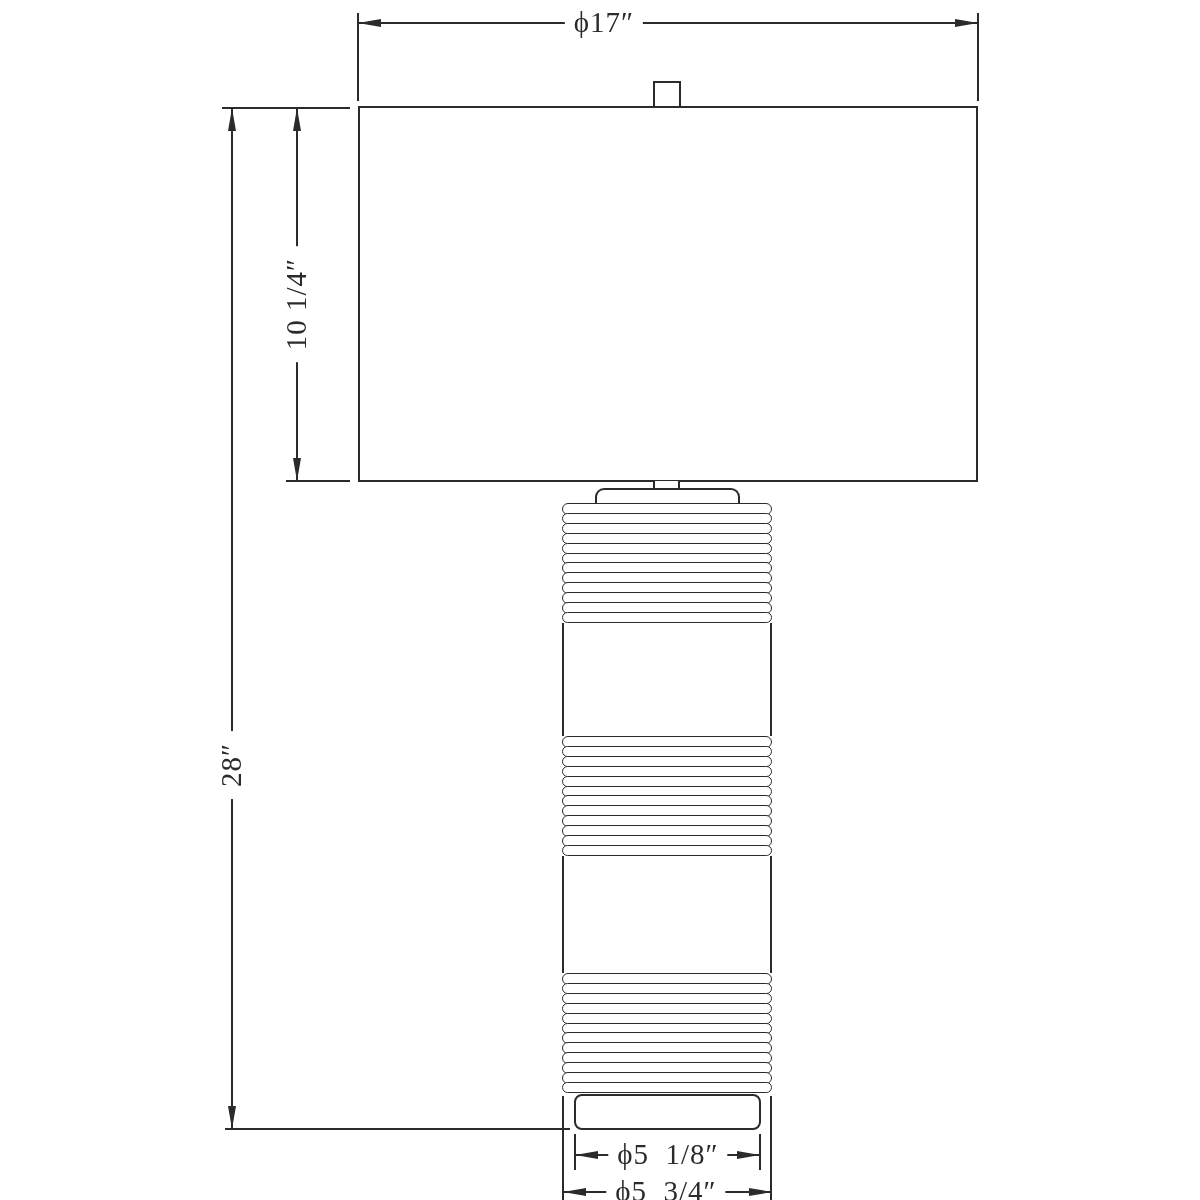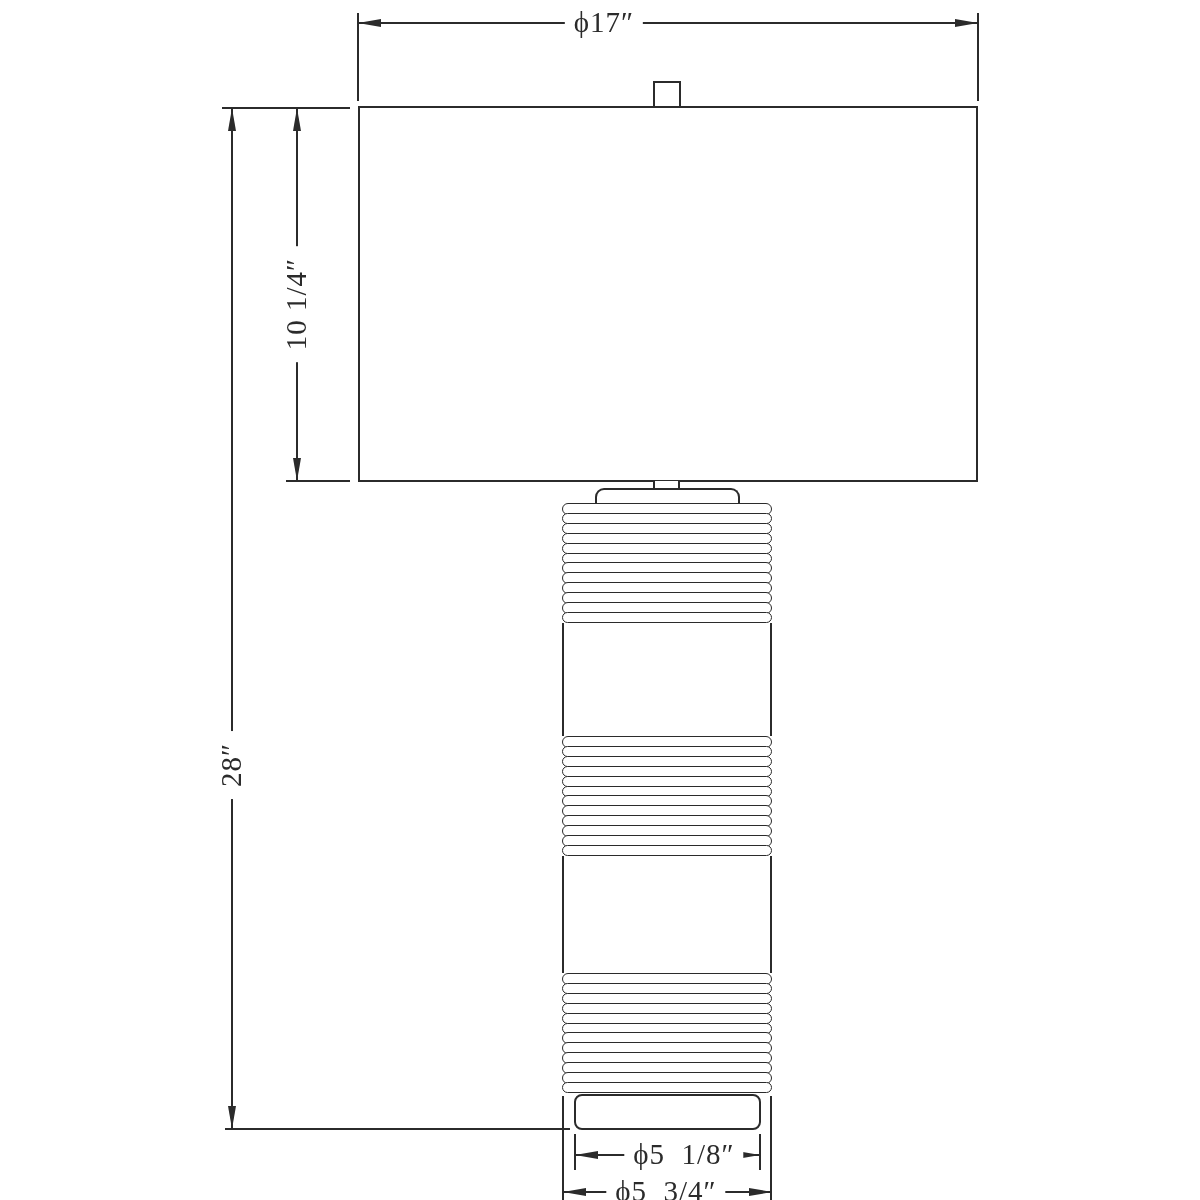--- a/index.html
+++ b/index.html
@@ -147,21 +147,21 @@
   <div class="vline" style="left:296px; top:100px; height:373px;"></div>
   <div class="arr arr-up" style="left:293px; top:100px;"></div>
   <div class="arr arr-down" style="left:293px; top:450px;"></div>
   <div class="dim-text rot" style="left:297px; top:296px;">10&nbsp;1/4″</div>
 
   <div class="vline" style="left:574px; top:1126px; height:36px;"></div>
   <div class="vline" style="left:759px; top:1126px; height:36px;"></div>
   <div class="hline" style="left:575px; top:1146px; width:185px;"></div>
   <div class="arr arr-left" style="left:575px; top:1143px;"></div>
   <div class="arr arr-right" style="left:737px; top:1143px;"></div>
-  <div class="dim-text" style="left:684px; top:1147px;">ϕ5&nbsp;&nbsp;1/8″</div>
+  <div class="dim-text" style="left:668px; top:1147px;">ϕ5&nbsp;&nbsp;1/8″</div>
 
   <div class="vline" style="left:562px; top:1088px; height:108px;"></div>
   <div class="vline" style="left:770px; top:1088px; height:108px;"></div>
   <div class="hline" style="left:563px; top:1183px; width:209px;"></div>
   <div class="arr arr-left" style="left:563px; top:1180px;"></div>
   <div class="arr arr-right" style="left:749px; top:1180px;"></div>
   <div class="dim-text" style="left:666px; top:1184px;">ϕ5&nbsp;&nbsp;3/4″</div>
 
 </div>
 

